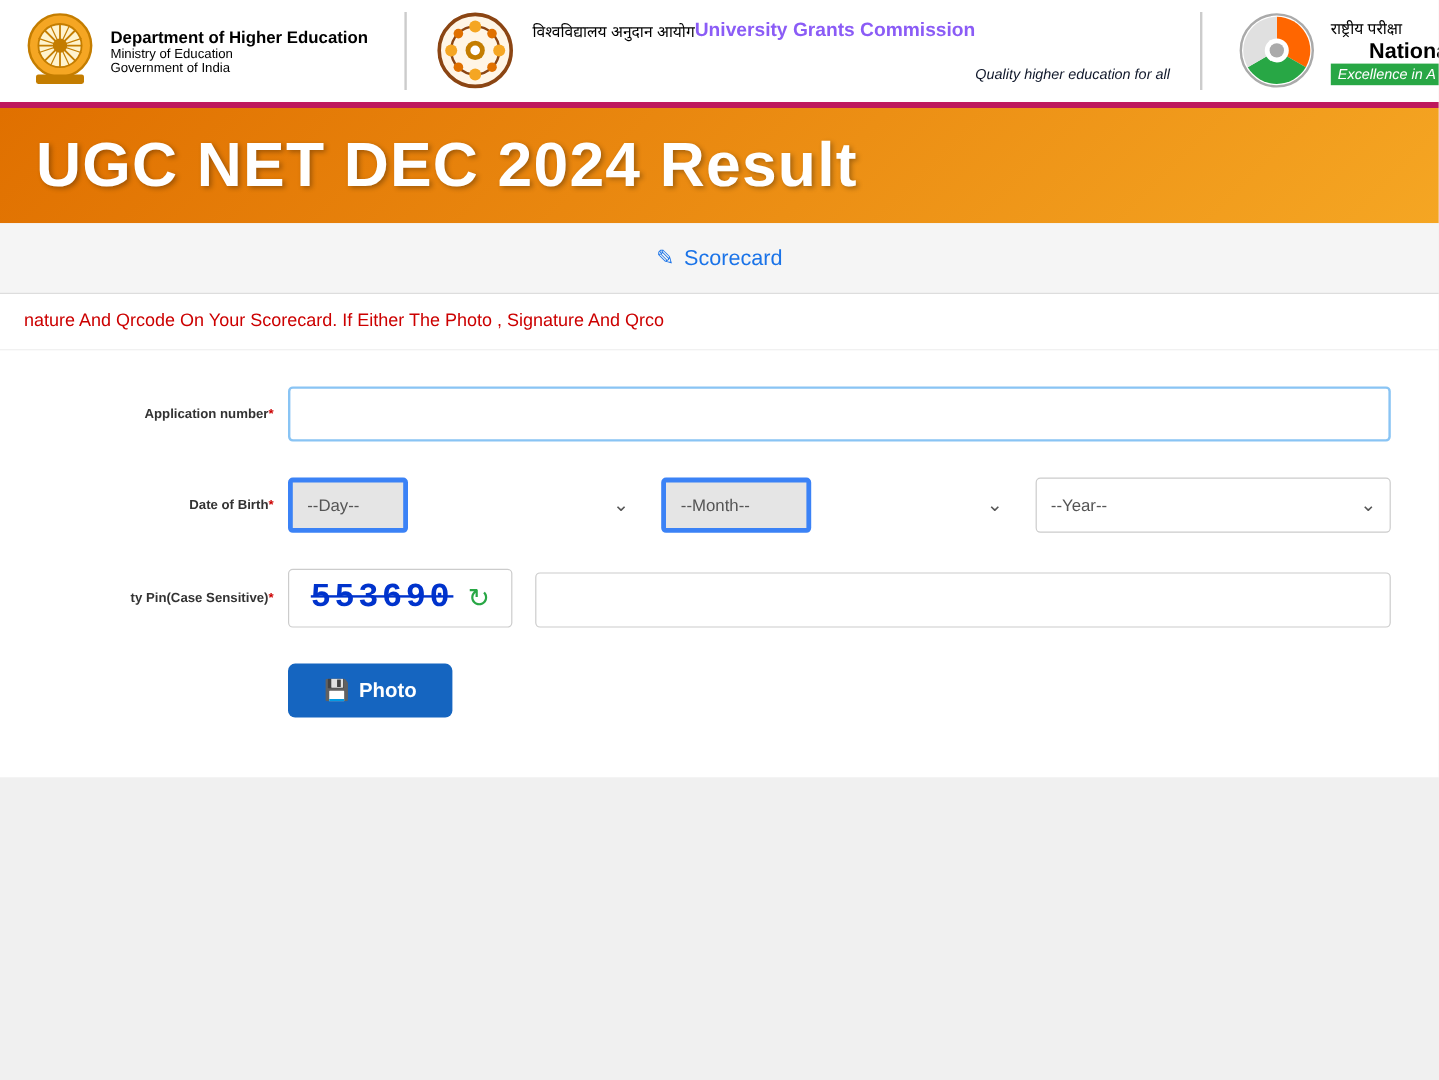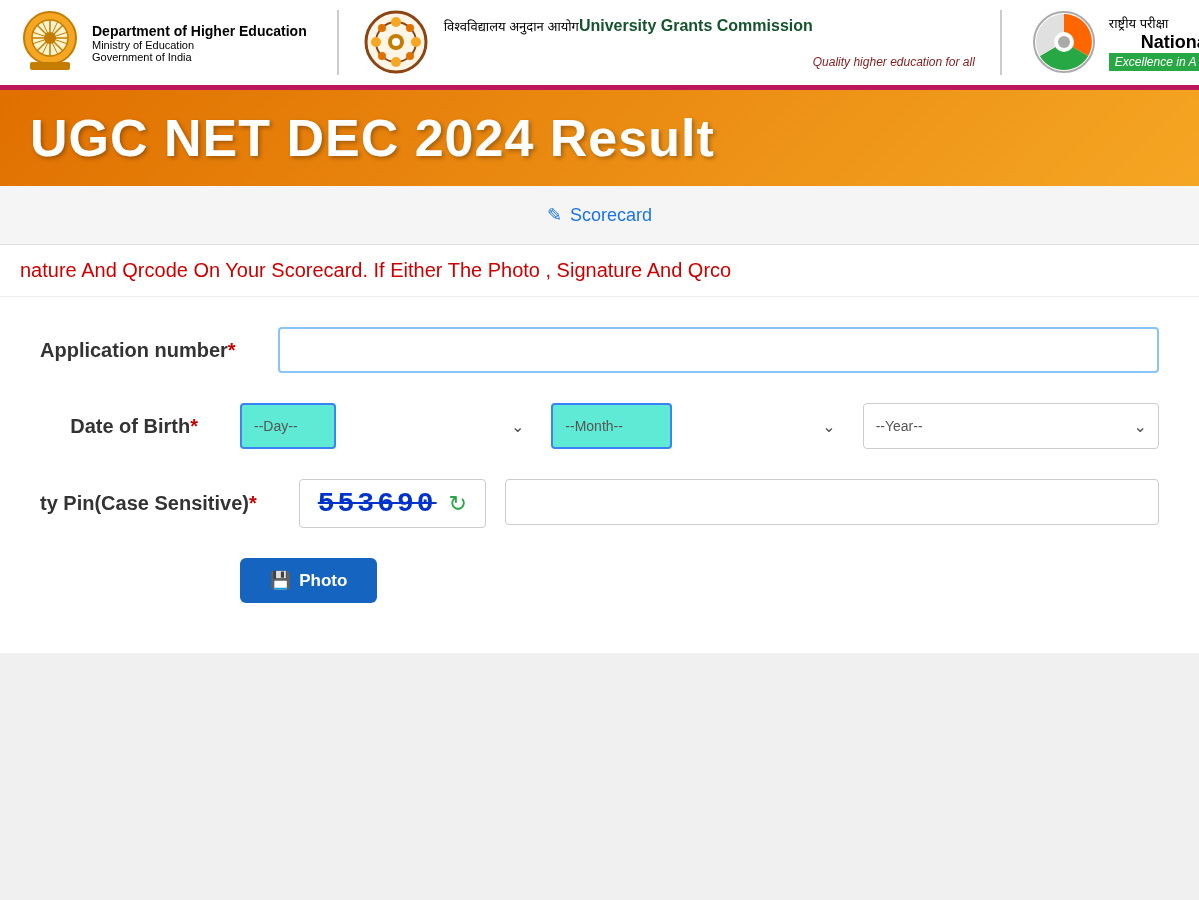--- a/index.html
+++ b/index.html
@@ -62,26 +62,26 @@
 
     .ugc-hindi {
       font-size: 13px;
       color: #000;
       font-weight: 500;
     }
 
     .ugc-name {
       font-size: 16px;
       font-weight: bold;
-      color: #14532d;
+      color: #8b5cf6;
     }
 
     .ugc-tagline {
       font-size: 12px;
-      color: #7f1d1d;
+      color: #0f172a;
       font-style: italic;
       margin-top: 38px;
     }
 
     .header-right {
       display: flex;
       align-items: center;
       gap: 12px;
       flex-shrink: 0;
     }
@@ -151,45 +151,45 @@
 
     
     .notice-bar {
       background: #ffffff;
       padding: 14px 20px;
       overflow: hidden;
       border-bottom: 1px solid #eee;
     }
 
     .notice-bar .notice-text {
-      font-size: 20px;
+      font-size: 15px;
       color: #cc0000;
       font-weight: 500;
       white-space: nowrap;
     }
 
     
     .form-section {
       background: #ffffff;
       padding: 30px 40px 50px 40px;
     }
 
     .form-row {
       display: flex;
       align-items: center;
       margin-bottom: 30px;
     }
 
     .form-label {
-      font-size: 20px;
+      font-size: 11px;
       font-weight: 600;
       color: #333;
       min-width: 200px;
       text-align: right;
-      padding-right: 42px;
+      padding-right: 12px;
     }
 
     .form-label .required {
       color: #cc0000;
     }
 
     .form-input-full {
       flex: 1;
       height: 46px;
       border: 2px solid #89c4f4;
@@ -202,26 +202,26 @@
 
     .dob-row {
       display: flex;
       align-items: center;
       gap: 15px;
       flex: 1;
     }
 
     .dob-select {
       height: 46px;
-      border: 2px solid #3b82f6;
+      border: 4px solid #3b82f6;
       border-radius: 4px;
       padding: 0 12px;
       font-size: 14px;
       color: #555;
-      background: #5eead4;
+      background: #e5e5e5;
       appearance: none;
       -webkit-appearance: none;
       cursor: pointer;
       flex: 1;
       padding-right: 36px;
     }
 
     .select-wrapper {
       position: relative;
       flex: 1;
@@ -254,21 +254,21 @@
       background: #fff;
       appearance: none;
       -webkit-appearance: none;
       cursor: pointer;
       width: 100%;
     }
 
     
     .captcha-row {
       display: flex;
-      align-items: flex-start;
+      align-items: flex-end;
       gap: 19px;
       flex: 1;
     }
 
     .captcha-display {
       background: #fff;
       border: 1px solid #ccc;
       padding: 8px 18px;
       border-radius: 4px;
       display: flex;

